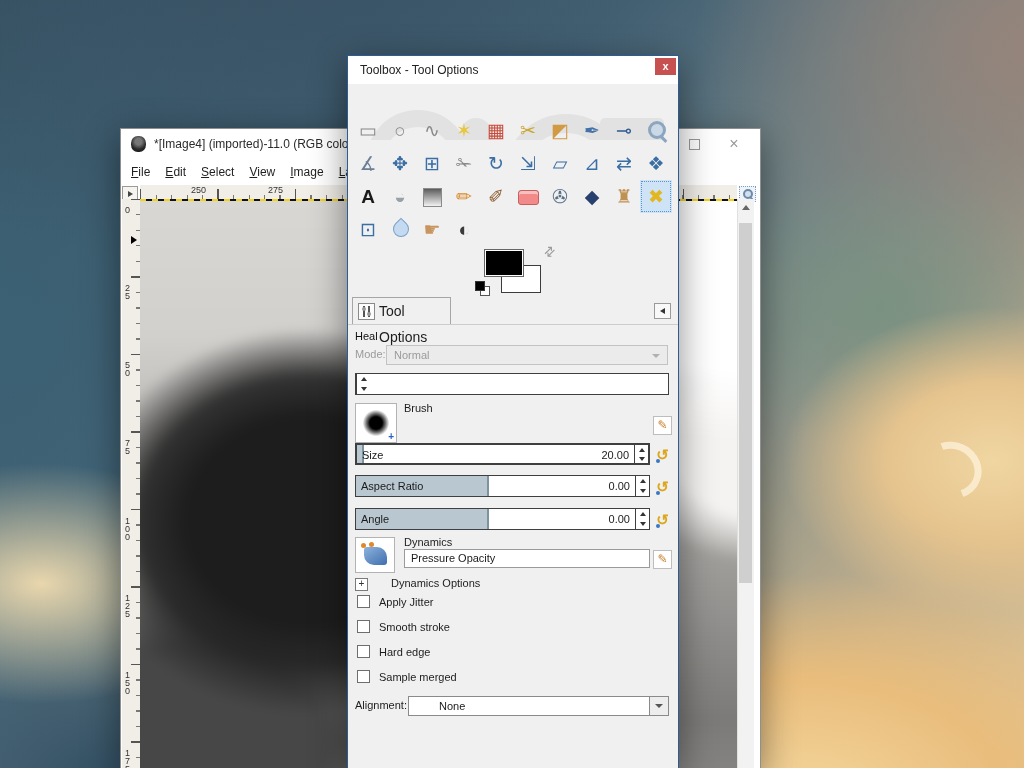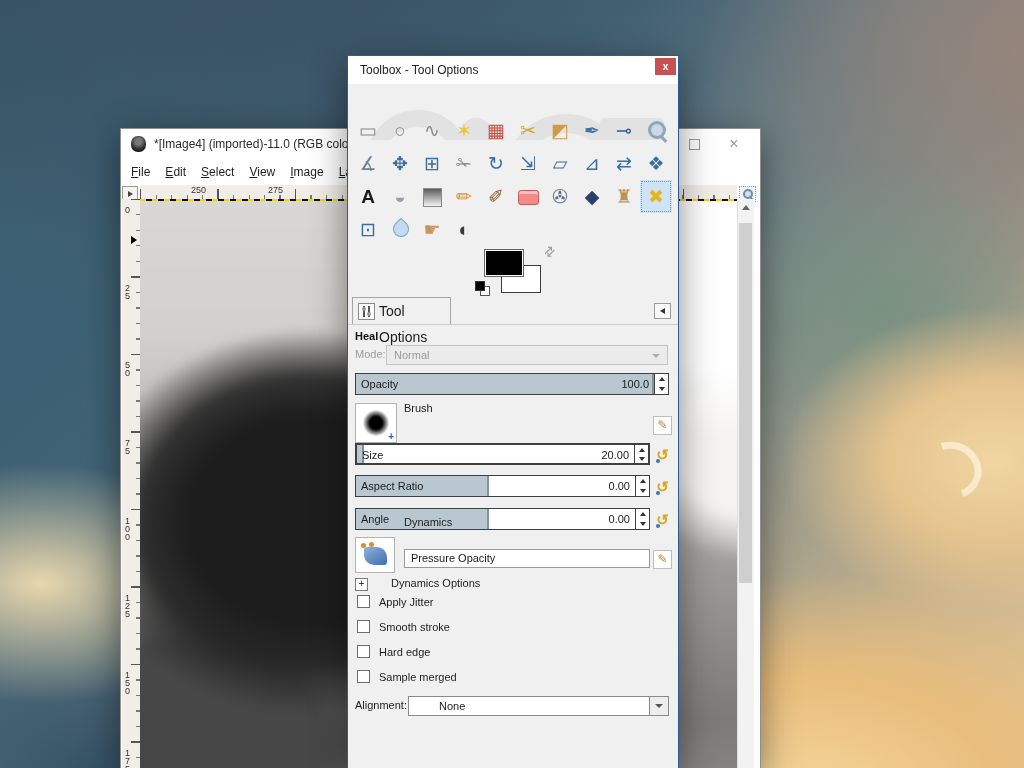--- a/index.html
+++ b/index.html
@@ -107,21 +107,21 @@
   .tabrow{position:absolute;left:0;top:213px;right:0;height:27px;border-bottom:1px solid #cdcdcd;}
   .tab{position:absolute;left:4px;top:0;width:99px;height:27px;background:#f0f0f0;border:1px solid #a6a6a6;border-bottom:none;box-sizing:border-box;}
   .tab-icon{position:absolute;left:5px;top:5px;width:15px;height:15px;border:1px solid #8a8a8a;background:#fcfcfc;}
   .tab-icon::before{content:'';position:absolute;left:4px;top:2px;width:2px;height:11px;background:#555;box-shadow:5px 0 0 #555;}
   .tab-icon::after{content:'';position:absolute;left:3px;top:3px;width:4px;height:4px;border-radius:50%;background:#999;box-shadow:5px 5px 0 #999;}
   .tab-label{position:absolute;left:26px;top:0;line-height:26px;font-size:14px;color:#1d1d1d;}
   .collapse-btn{position:absolute;right:7px;top:6px;width:15px;height:14px;border:1px solid #9a9a9a;background:#f8f8f8;
     display:flex;align-items:center;justify-content:center;}
   .collapse-btn i{width:0;height:0;border-right:5px solid #333;border-top:3px solid transparent;border-bottom:3px solid transparent;}
   
-  .heal-label{position:absolute;left:7px;top:246px;font-size:11px;font-weight:bold;color:#111;}
+  .heal-label{position:absolute;left:7px;top:246px;font-size:11px;font-weight:normal;color:#111;}
   .mode-label{position:absolute;left:7px;top:264px;font-size:11px;color:#9b9b9b;}
   .mode-select{position:absolute;left:38px;top:261px;right:10px;height:20px;background:#ebebeb;border:1px solid #c3c3c3;box-sizing:border-box;}
   .mode-select span{position:absolute;left:7px;line-height:18px;font-size:11px;color:#9b9b9b;}
   .chev{position:absolute;right:7px;top:8px;width:0;height:0;border-left:4px solid transparent;border-right:4px solid transparent;border-top:4px solid #b0b0b0;}
   .slider{position:absolute;left:7px;display:flex;height:22px;box-sizing:border-box;border:1px solid #3f3f3f;background:#fff;}
   .slider .body{position:relative;flex:1;overflow:hidden;}
   .slider .fill{position:absolute;left:0;top:0;bottom:0;background:#b9c7d0;border-right:2px solid #7f939f;box-sizing:border-box;}
   .slider .slabel{position:absolute;left:5px;top:0;line-height:20px;font-size:11px;color:#1b1b1b;z-index:2;white-space:nowrap;}
   .slider .svalue{position:absolute;right:5px;top:0;line-height:20px;font-size:11px;color:#1b1b1b;z-index:2;}
   .spin{width:13px;border-left:1px solid #3f3f3f;background:#fff;display:flex;flex-direction:column;}
@@ -279,25 +279,20 @@
 
       <div class="heal-label">Heal</div>
 
       <div class="mode-label">Mode:</div>
       <div class="mode-select">
         <span>Normal</span>
         <i class="chev"></i>
       </div>
 
       <div class="slider" id="sl-opacity">
-        <div class="body">
-          <div class="fill" style="width: 100%;"></div>
-          <span class="slabel">Opacity</span>
-          <span class="svalue">100.0</span>
-        </div>
         <div class="spin">
             <div class="u">
               <i></i>
             </div>
             <div class="d">
               <i></i>
             </div>
           </div>
       </div>
 
@@ -355,21 +350,21 @@
             <div class="d">
               <i></i>
             </div>
           </div>
       </div>
       <div class="reset-icon" id="rst-angle">↺</div>
 
       <div class="preview-btn" id="dyn-btn">
         <div class="dyn-icon"></div>
       </div>
-      <div class="field-label" style="top:432px;">Dynamics</div>
+      <div class="field-label" style="top:452px;">Dynamics</div>
       <div class="field-input" style="top:465px;">
         <span>Pressure Opacity</span>
       </div>
       <div class="edit-btn" style="top:466px;">✎</div>
 
       <div class="expander">+</div>
       <div class="expander-label">Dynamics Options</div>
 
       <div id="cb-list">
           <div class="cb-row">

